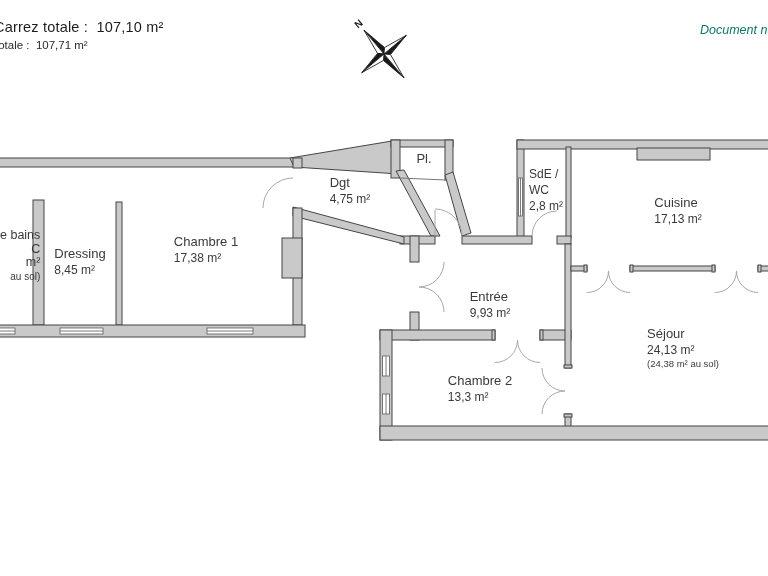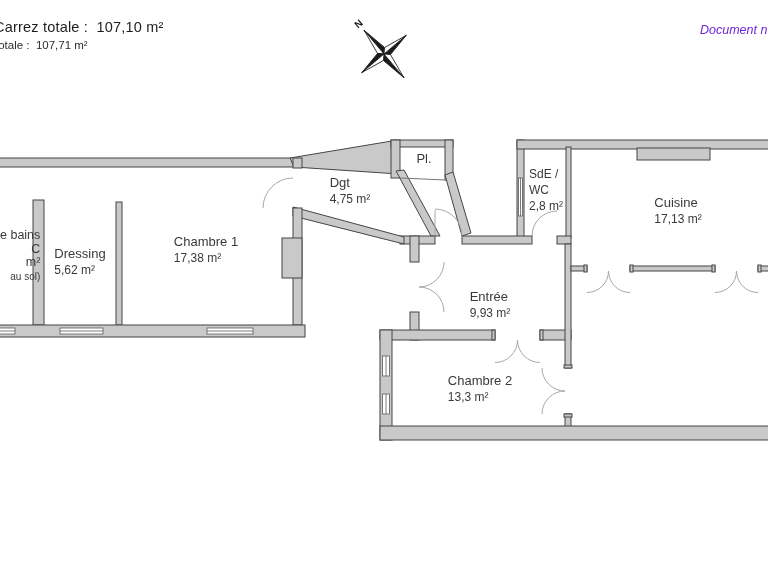--- a/index.html
+++ b/index.html
@@ -1,21 +1,21 @@
 <!DOCTYPE html>
 <html><head>
 <meta charset="utf-8">
 <style>
   html,body{margin:0;padding:0;background:#ffffff;}
   .stage{position:relative;width:768px;height:576px;overflow:hidden;background:#ffffff;
          font-family:"Liberation Sans",sans-serif;color:#3a3a3a;}
   svg{position:absolute;left:0;top:0;}
   .hdr1{position:absolute;left:-6px;top:19px;font-size:14.5px;color:#1d1d1d;white-space:pre;letter-spacing:.2px;}
   .hdr2{position:absolute;left:-5px;top:39px;font-size:11.5px;color:#2b2b2b;white-space:pre;}
-  .docnote{position:absolute;left:700px;top:23px;font-size:12.5px;font-style:italic;color:#6d28d9;white-space:nowrap;text-align:center;}
+  .docnote{position:absolute;left:700px;top:23px;font-size:12.5px;font-style:italic;color:#0f766e;white-space:nowrap;text-align:center;}
   .lbl{position:absolute;transform:translate(-50%,-50%);white-space:nowrap;}
   .lbl-edge{position:absolute;left:0;top:229px;text-align:right;white-space:nowrap;}
   .rname{font-size:13px;line-height:17px;}
   .rarea{font-size:12px;line-height:16px;}
   .rsub{font-size:9.5px;line-height:12px;}
   .frag{font-size:12.5px;line-height:13.5px;}
   .fragsm{font-size:10px;line-height:13px;}
 </style>
 </head>
 <body>
@@ -147,21 +147,21 @@
   <div class="hdr2">totale :  107,71 m²</div>
   <div class="docnote">Document n</div>
 
   <div class="lbl" style="left:206px;top:249px">
     <div class="rname">Chambre 1</div>
     <div class="rarea">17,38 m²</div>
   </div>
 
   <div class="lbl" style="left:80px;top:261px">
     <div class="rname">Dressing</div>
-    <div class="rarea">5,62 m²</div>
+    <div class="rarea">8,45 m²</div>
   </div>
 
   <div class="lbl-edge">
     <div class="frag">e bains</div>
     <div class="frag">C</div>
     <div class="frag">m²</div>
     <div class="fragsm">au sol)</div>
   </div>
 
   <div class="lbl" style="left:350px;top:190px">
@@ -187,14 +187,19 @@
   <div class="lbl" style="left:490px;top:304px">
     <div class="rname">Entrée</div>
     <div class="rarea">9,93 m²</div>
   </div>
 
   <div class="lbl" style="left:480px;top:388px">
     <div class="rname">Chambre 2</div>
     <div class="rarea">13,3 m²</div>
   </div>
 
+  <div class="lbl" style="left:683px;top:347px">
+    <div class="rname">Séjour</div>
+    <div class="rarea">24,13 m²</div>
+    <div class="rsub">(24,38 m² au sol)</div>
+  </div>
 
 </div>
 
 </body></html>

